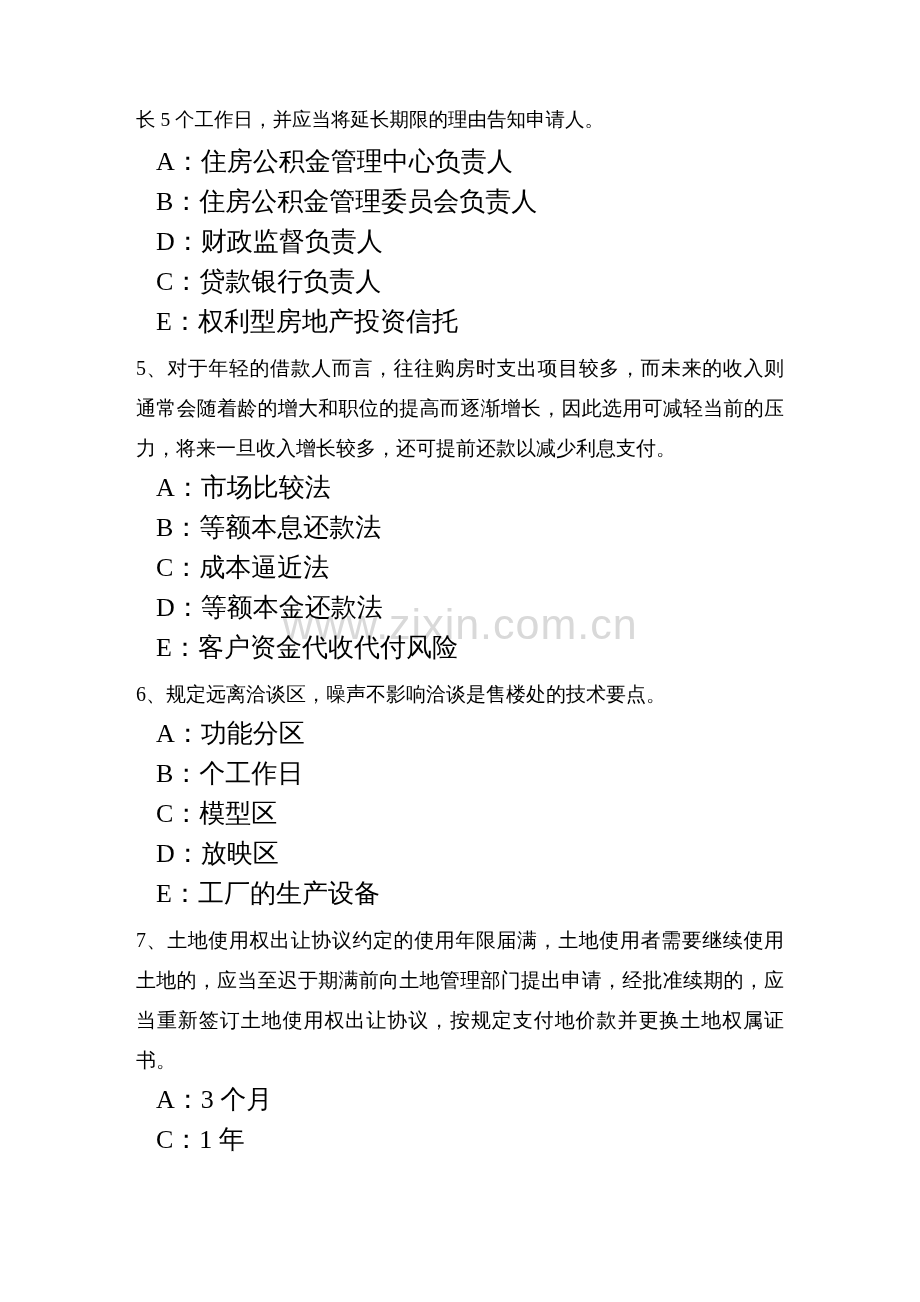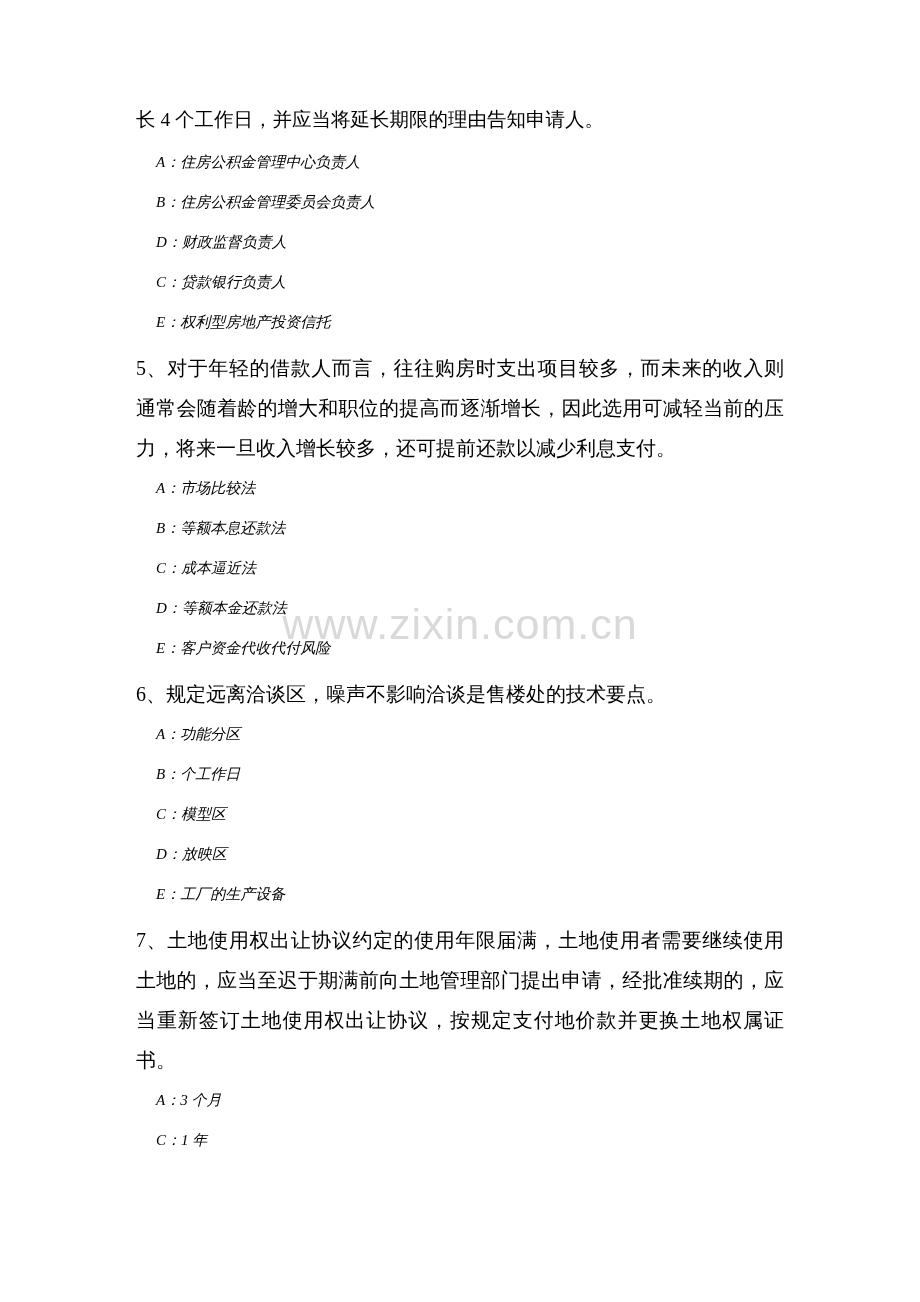--- a/index.html
+++ b/index.html
@@ -48,34 +48,33 @@
     margin: 0 0 2px 0;
     text-indent: 0;
   }
   .question {
     font-size: 20px;
     line-height: 40px;
     text-align: justify;
     margin: 6px 0 0 0;
   }
   .option {
-    font-size: 15px;
+    font-size: 26px;
     line-height: 40px;
     margin: 0 0 0 20px;
-    font-style: italic;
   }
 </style>
 </head>
 <body>
 
 <div class="page">
   <div class="watermark">www.zixin.com.cn</div>
   <div class="content">
 
-    <p class="para">长 4 个工作日，并应当将延长期限的理由告知申请人。</p>
+    <p class="para">长 5 个工作日，并应当将延长期限的理由告知申请人。</p>
 
     <p class="option">A：住房公积金管理中心负责人</p>
     <p class="option">B：住房公积金管理委员会负责人</p>
     <p class="option">D：财政监督负责人</p>
     <p class="option">C：贷款银行负责人</p>
     <p class="option">E：权利型房地产投资信托</p>
 
     <p class="question">5、对于年轻的借款人而言，往往购房时支出项目较多，而未来的收入则通常会随着龄的增大和职位的提高而逐渐增长，因此选用可减轻当前的压力，将来一旦收入增长较多，还可提前还款以减少利息支付。</p>
 
     <p class="option">A：市场比较法</p>

